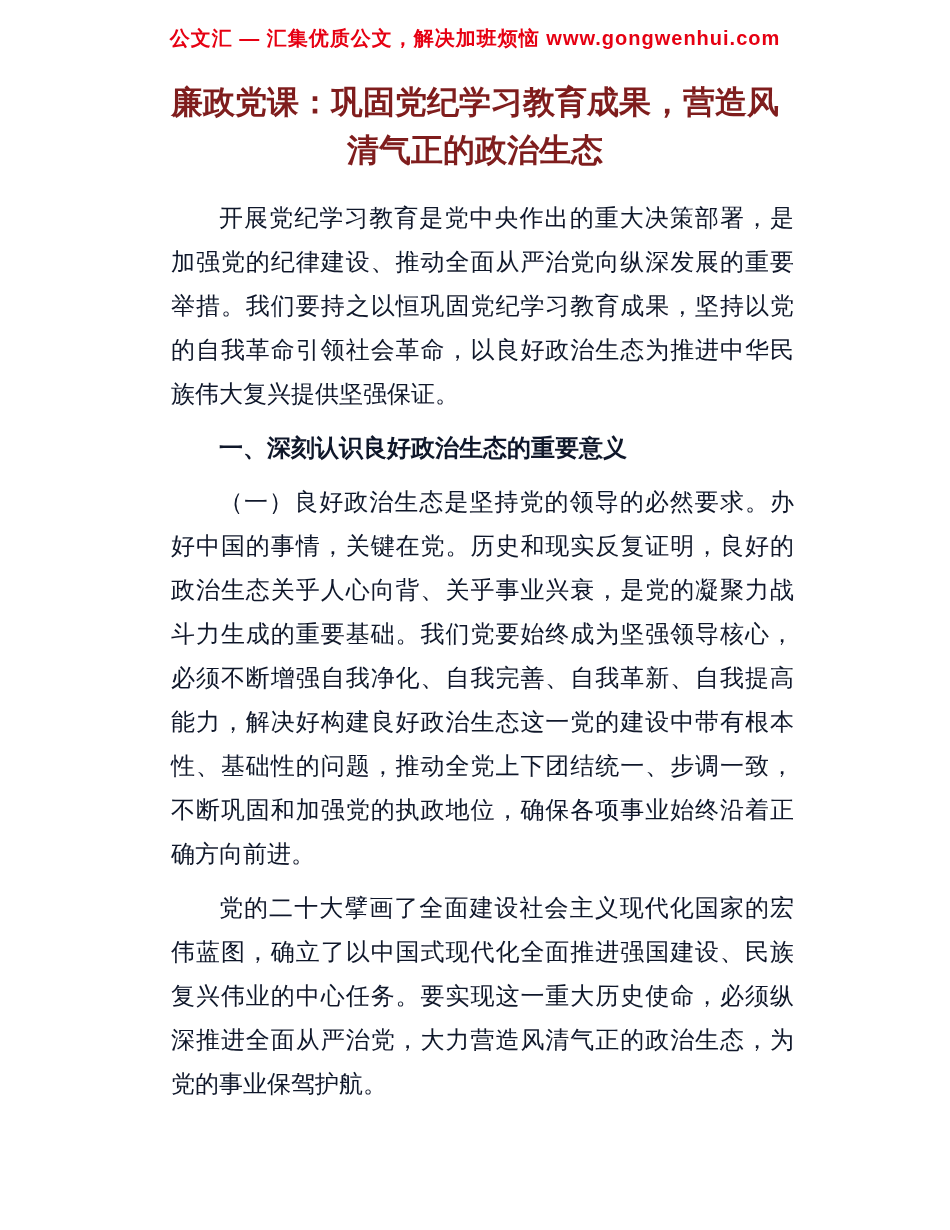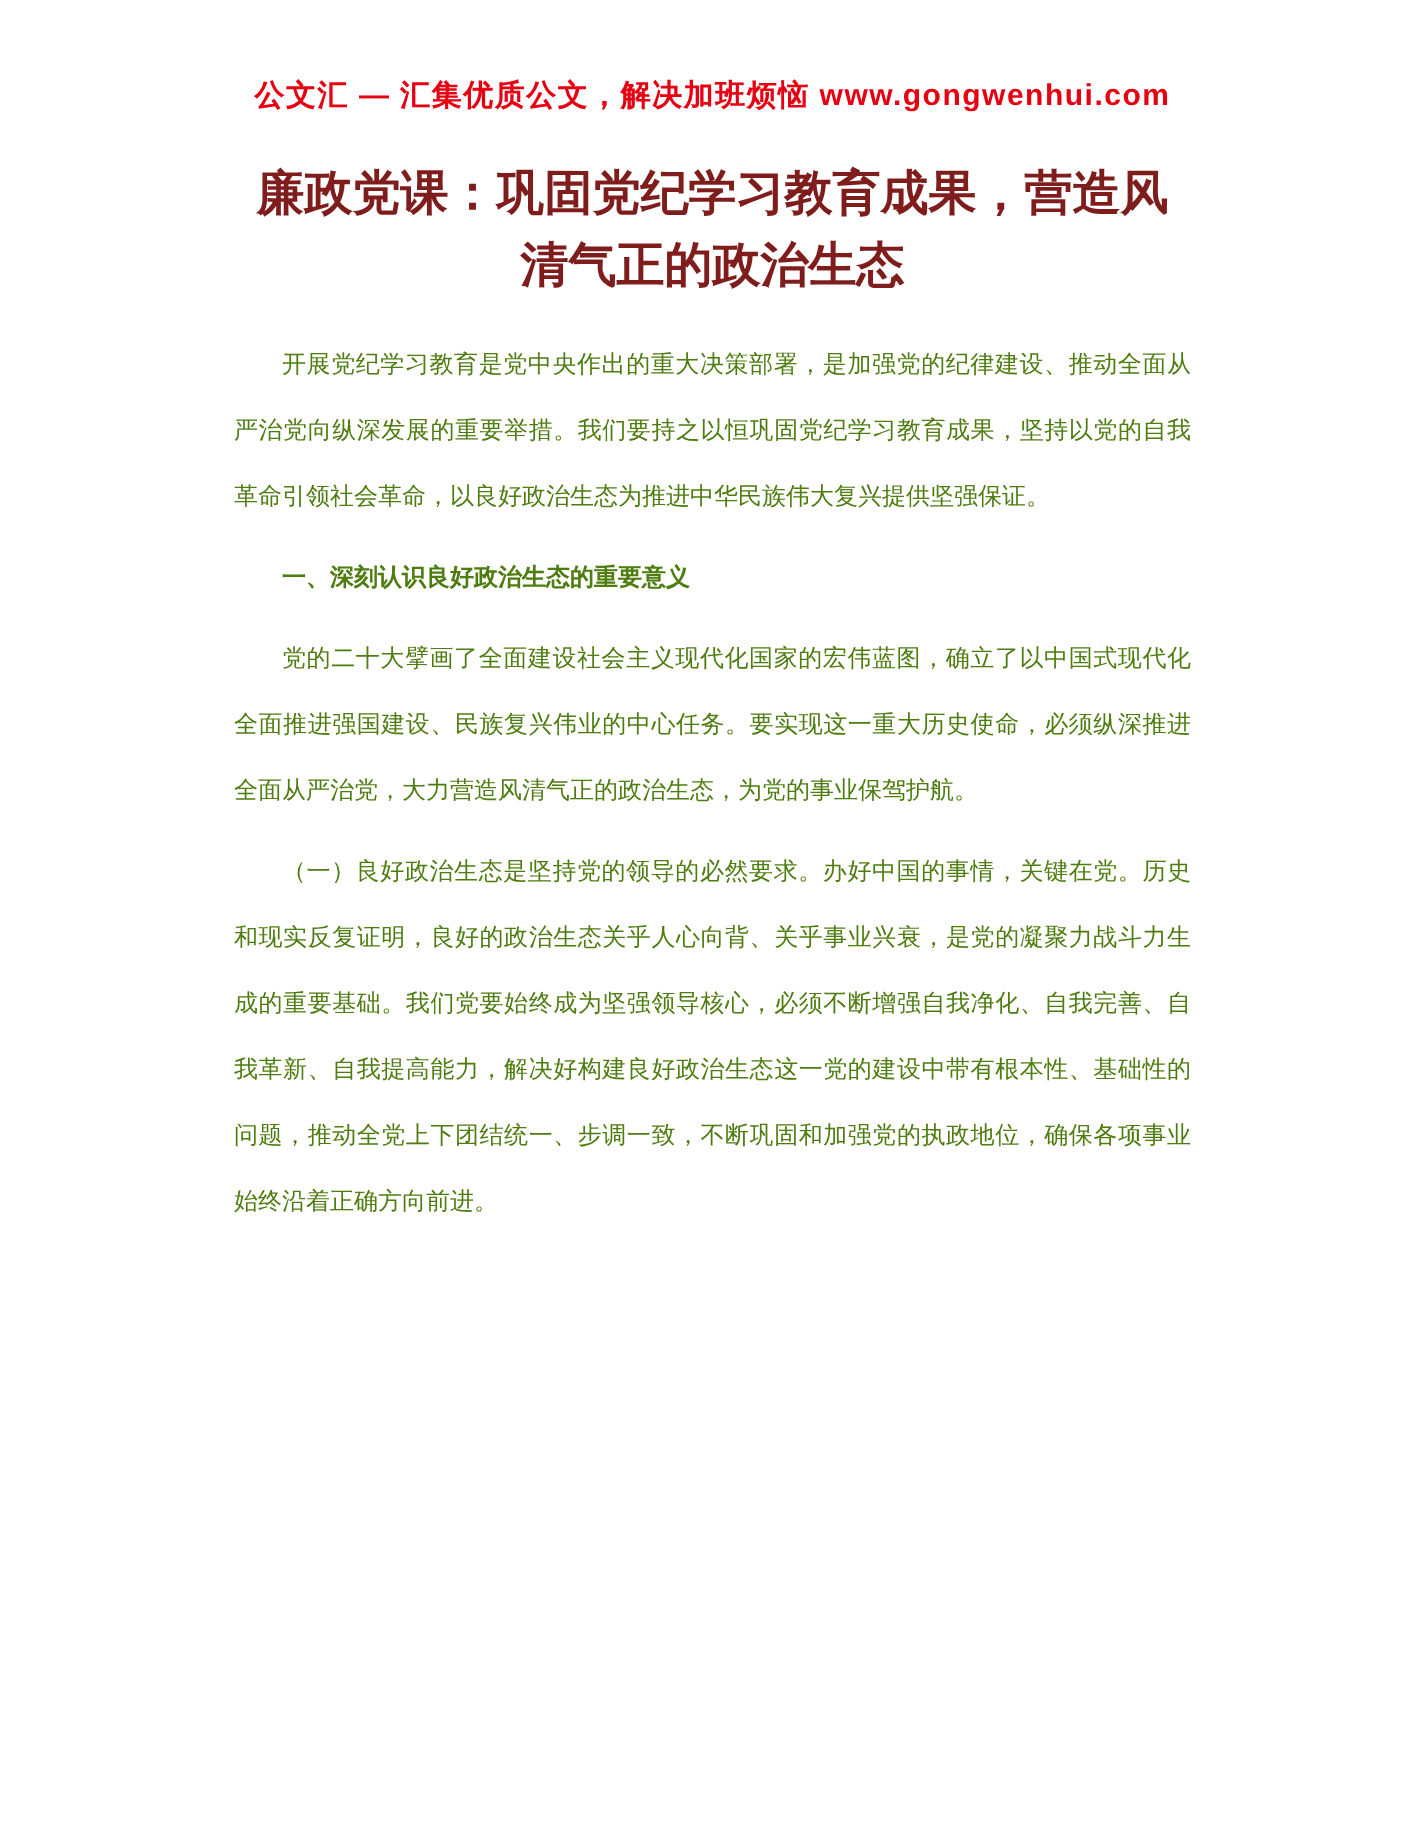--- a/index.html
+++ b/index.html
@@ -8,48 +8,48 @@
     padding: 0;
     background: #ffffff;
   }
   .page {
     position: relative;
     width: 874px;
     min-height: 1230px;
     margin: 0 auto;
     background: #ffffff;
     font-family: "Liberation Sans", "DejaVu Sans", sans-serif;
-    padding: 50px 118px 60px 118px;
+    padding: 24px 118px 60px 118px;
   }
   .site-header {
     text-align: center;
     color: #e60012;
     font-size: 20px;
     font-weight: bold;
     letter-spacing: 1px;
     margin: 0 0 26px 0;
     line-height: 1.4;
   }
   .doc-title {
     text-align: center;
     color: #7f1d1d;
     font-size: 32px;
     font-weight: bold;
     line-height: 48px;
     margin: 0 auto 22px auto;
     max-width: 700px;
   }
   .doc-body p.para {
-    color: #4d7c0f;
-    font-size: 16px;
+    color: #0f172a;
+    font-size: 24px;
     line-height: 44px;
     text-align: justify;
     text-justify: inter-ideograph;
     text-indent: 2em;
-    margin: 0 0 10px 0;
+    margin: 0 0 10px 15px;
     font-weight: 500;
     word-break: break-all;
   }
   .doc-body p.section-heading {
     font-weight: 700;
   }
 </style>
 </head>
 <body>
 
@@ -58,19 +58,19 @@
   <div class="site-header">公文汇 — 汇集优质公文，解决加班烦恼 www.gongwenhui.com</div>
 
   <h1 class="doc-title">廉政党课：巩固党纪学习教育成果，营造风清气正的政治生态</h1>
 
   <div class="doc-body">
 
     <p class="para">开展党纪学习教育是党中央作出的重大决策部署，是加强党的纪律建设、推动全面从严治党向纵深发展的重要举措。我们要持之以恒巩固党纪学习教育成果，坚持以党的自我革命引领社会革命，以良好政治生态为推进中华民族伟大复兴提供坚强保证。</p>
 
     <p class="para section-heading">一、深刻认识良好政治生态的重要意义</p>
 
+    <p class="para">（一）良好政治生态是坚持党的领导的必然要求。办好中国的事情，关键在党。历史和现实反复证明，良好的政治生态关乎人心向背、关乎事业兴衰，是党的凝聚力战斗力生成的重要基础。我们党要始终成为坚强领导核心，必须不断增强自我净化、自我完善、自我革新、自我提高能力，解决好构建良好政治生态这一党的建设中带有根本性、基础性的问题，推动全党上下团结统一、步调一致，不断巩固和加强党的执政地位，确保各项事业始终沿着正确方向前进。</p>
+
     <p class="para">党的二十大擘画了全面建设社会主义现代化国家的宏伟蓝图，确立了以中国式现代化全面推进强国建设、民族复兴伟业的中心任务。要实现这一重大历史使命，必须纵深推进全面从严治党，大力营造风清气正的政治生态，为党的事业保驾护航。</p>
-
-    <p class="para">（一）良好政治生态是坚持党的领导的必然要求。办好中国的事情，关键在党。历史和现实反复证明，良好的政治生态关乎人心向背、关乎事业兴衰，是党的凝聚力战斗力生成的重要基础。我们党要始终成为坚强领导核心，必须不断增强自我净化、自我完善、自我革新、自我提高能力，解决好构建良好政治生态这一党的建设中带有根本性、基础性的问题，推动全党上下团结统一、步调一致，不断巩固和加强党的执政地位，确保各项事业始终沿着正确方向前进。</p>
 
   </div>
 
 </div>
 
 </body></html>

